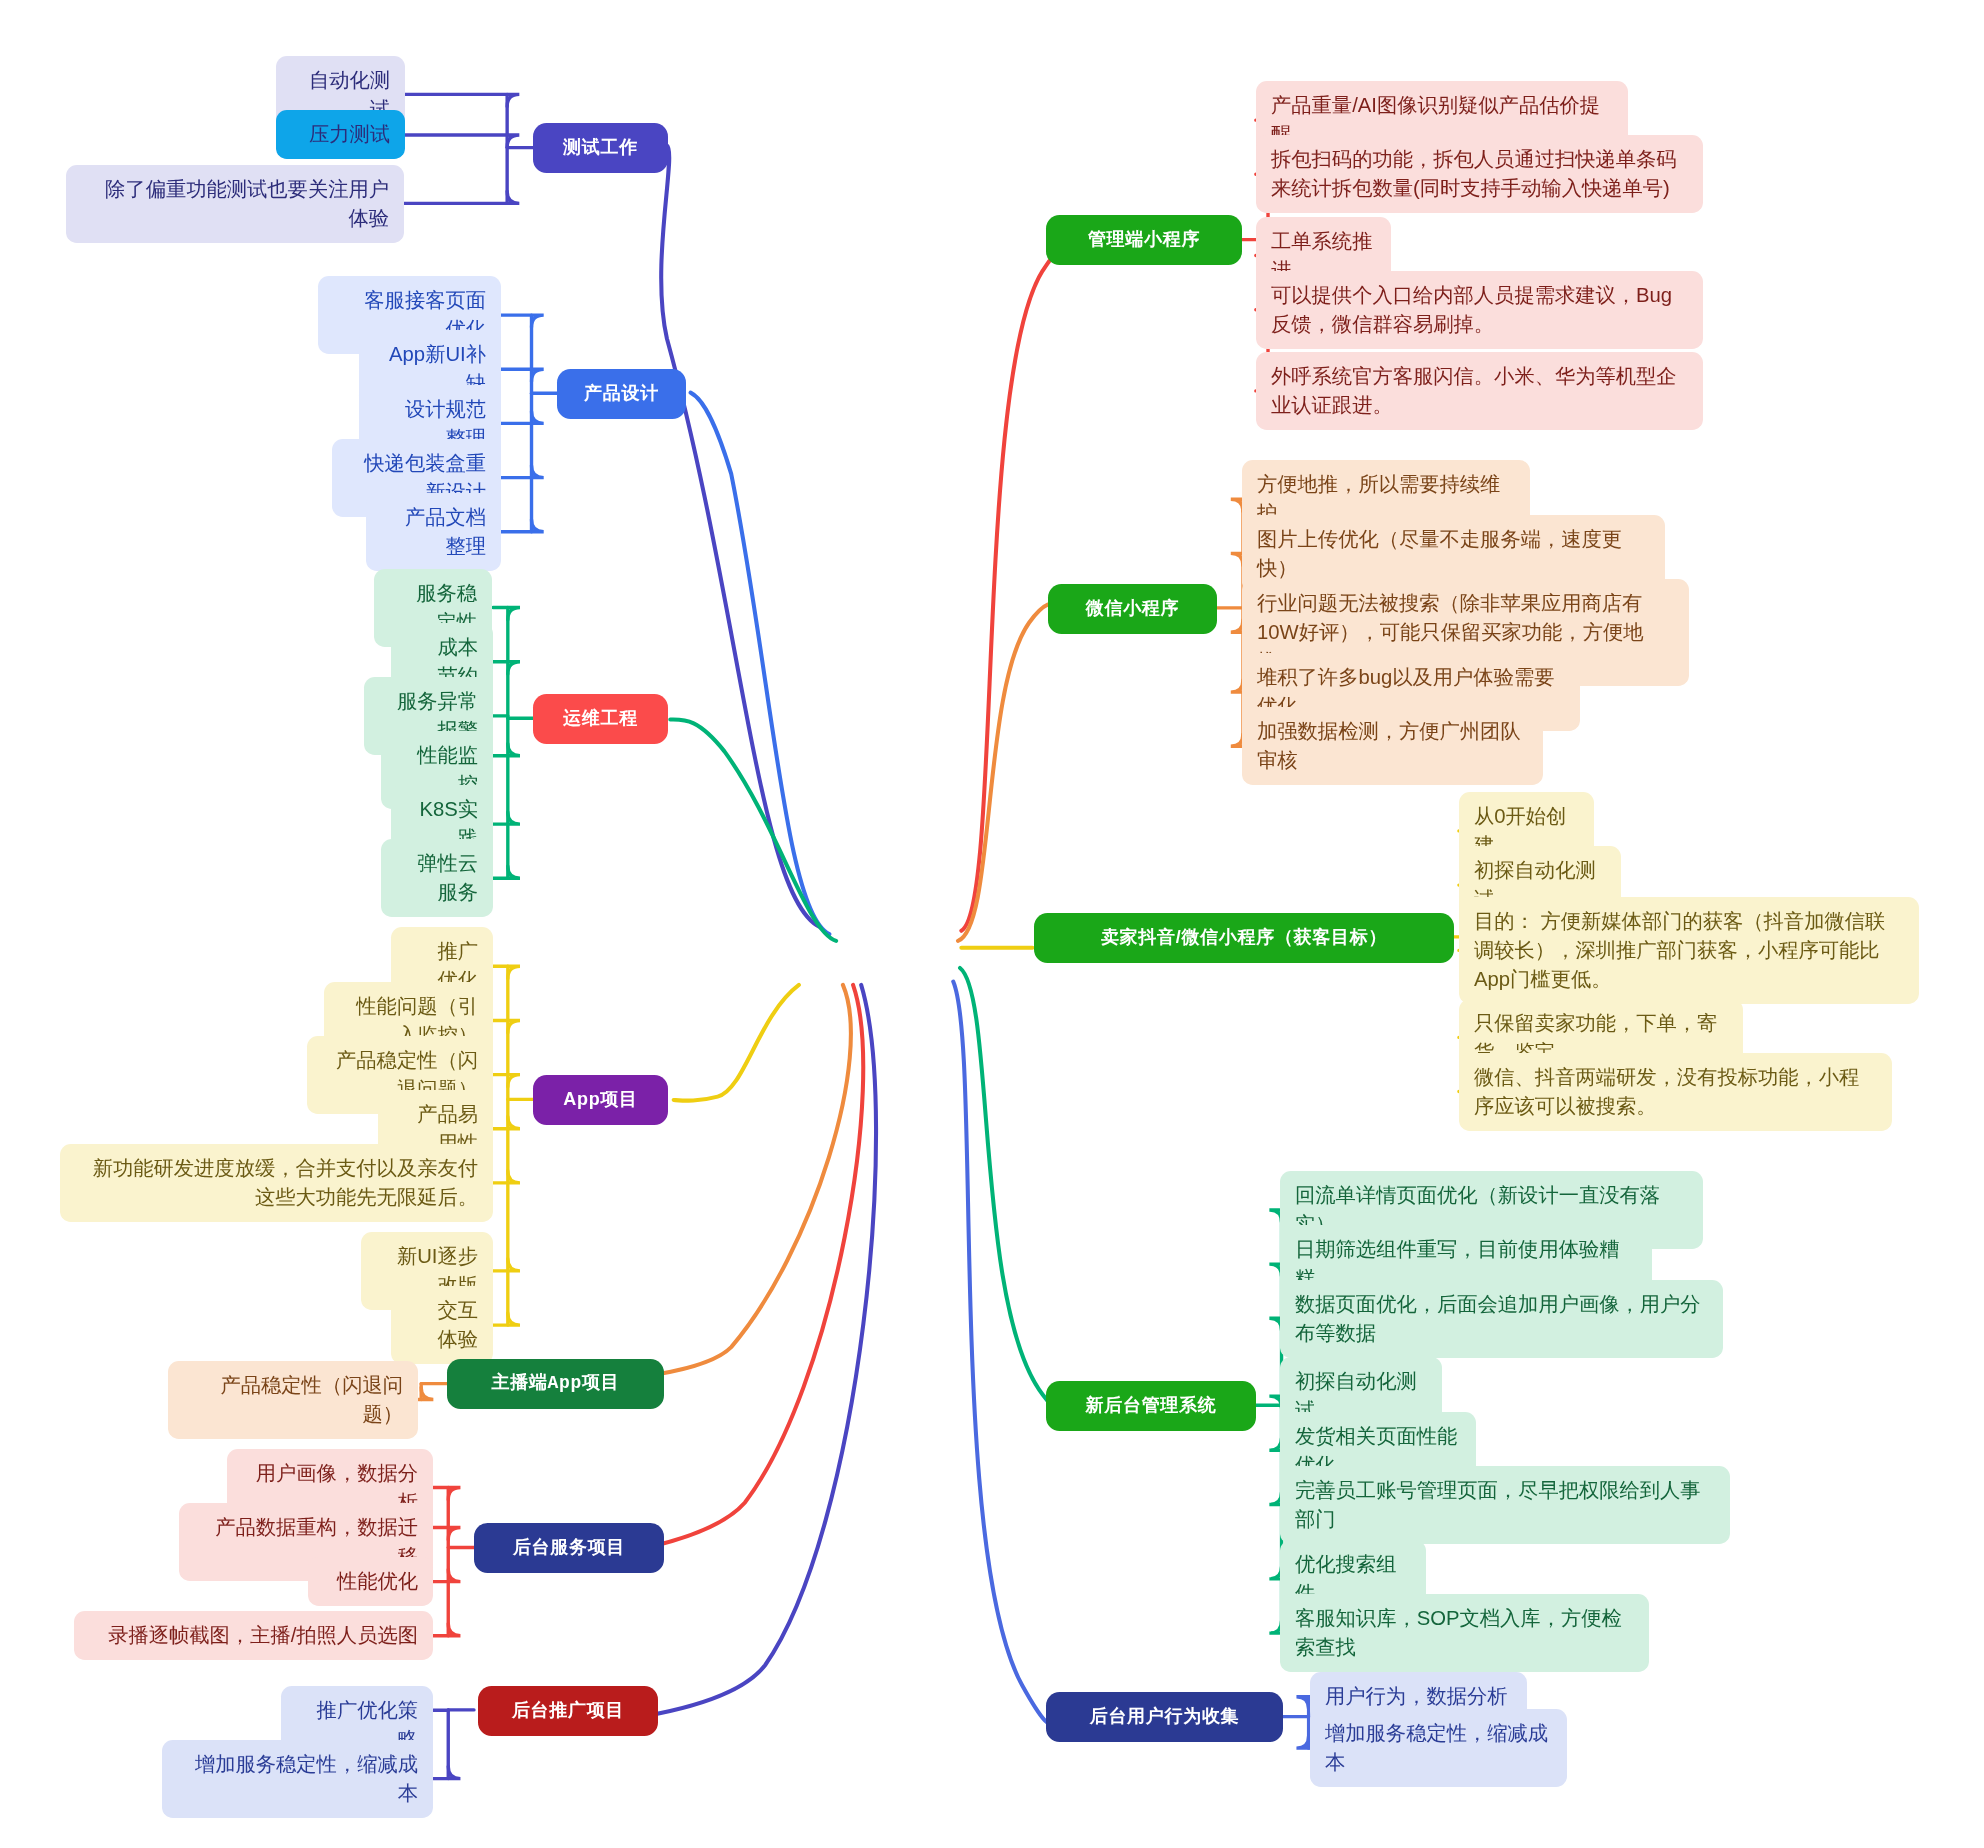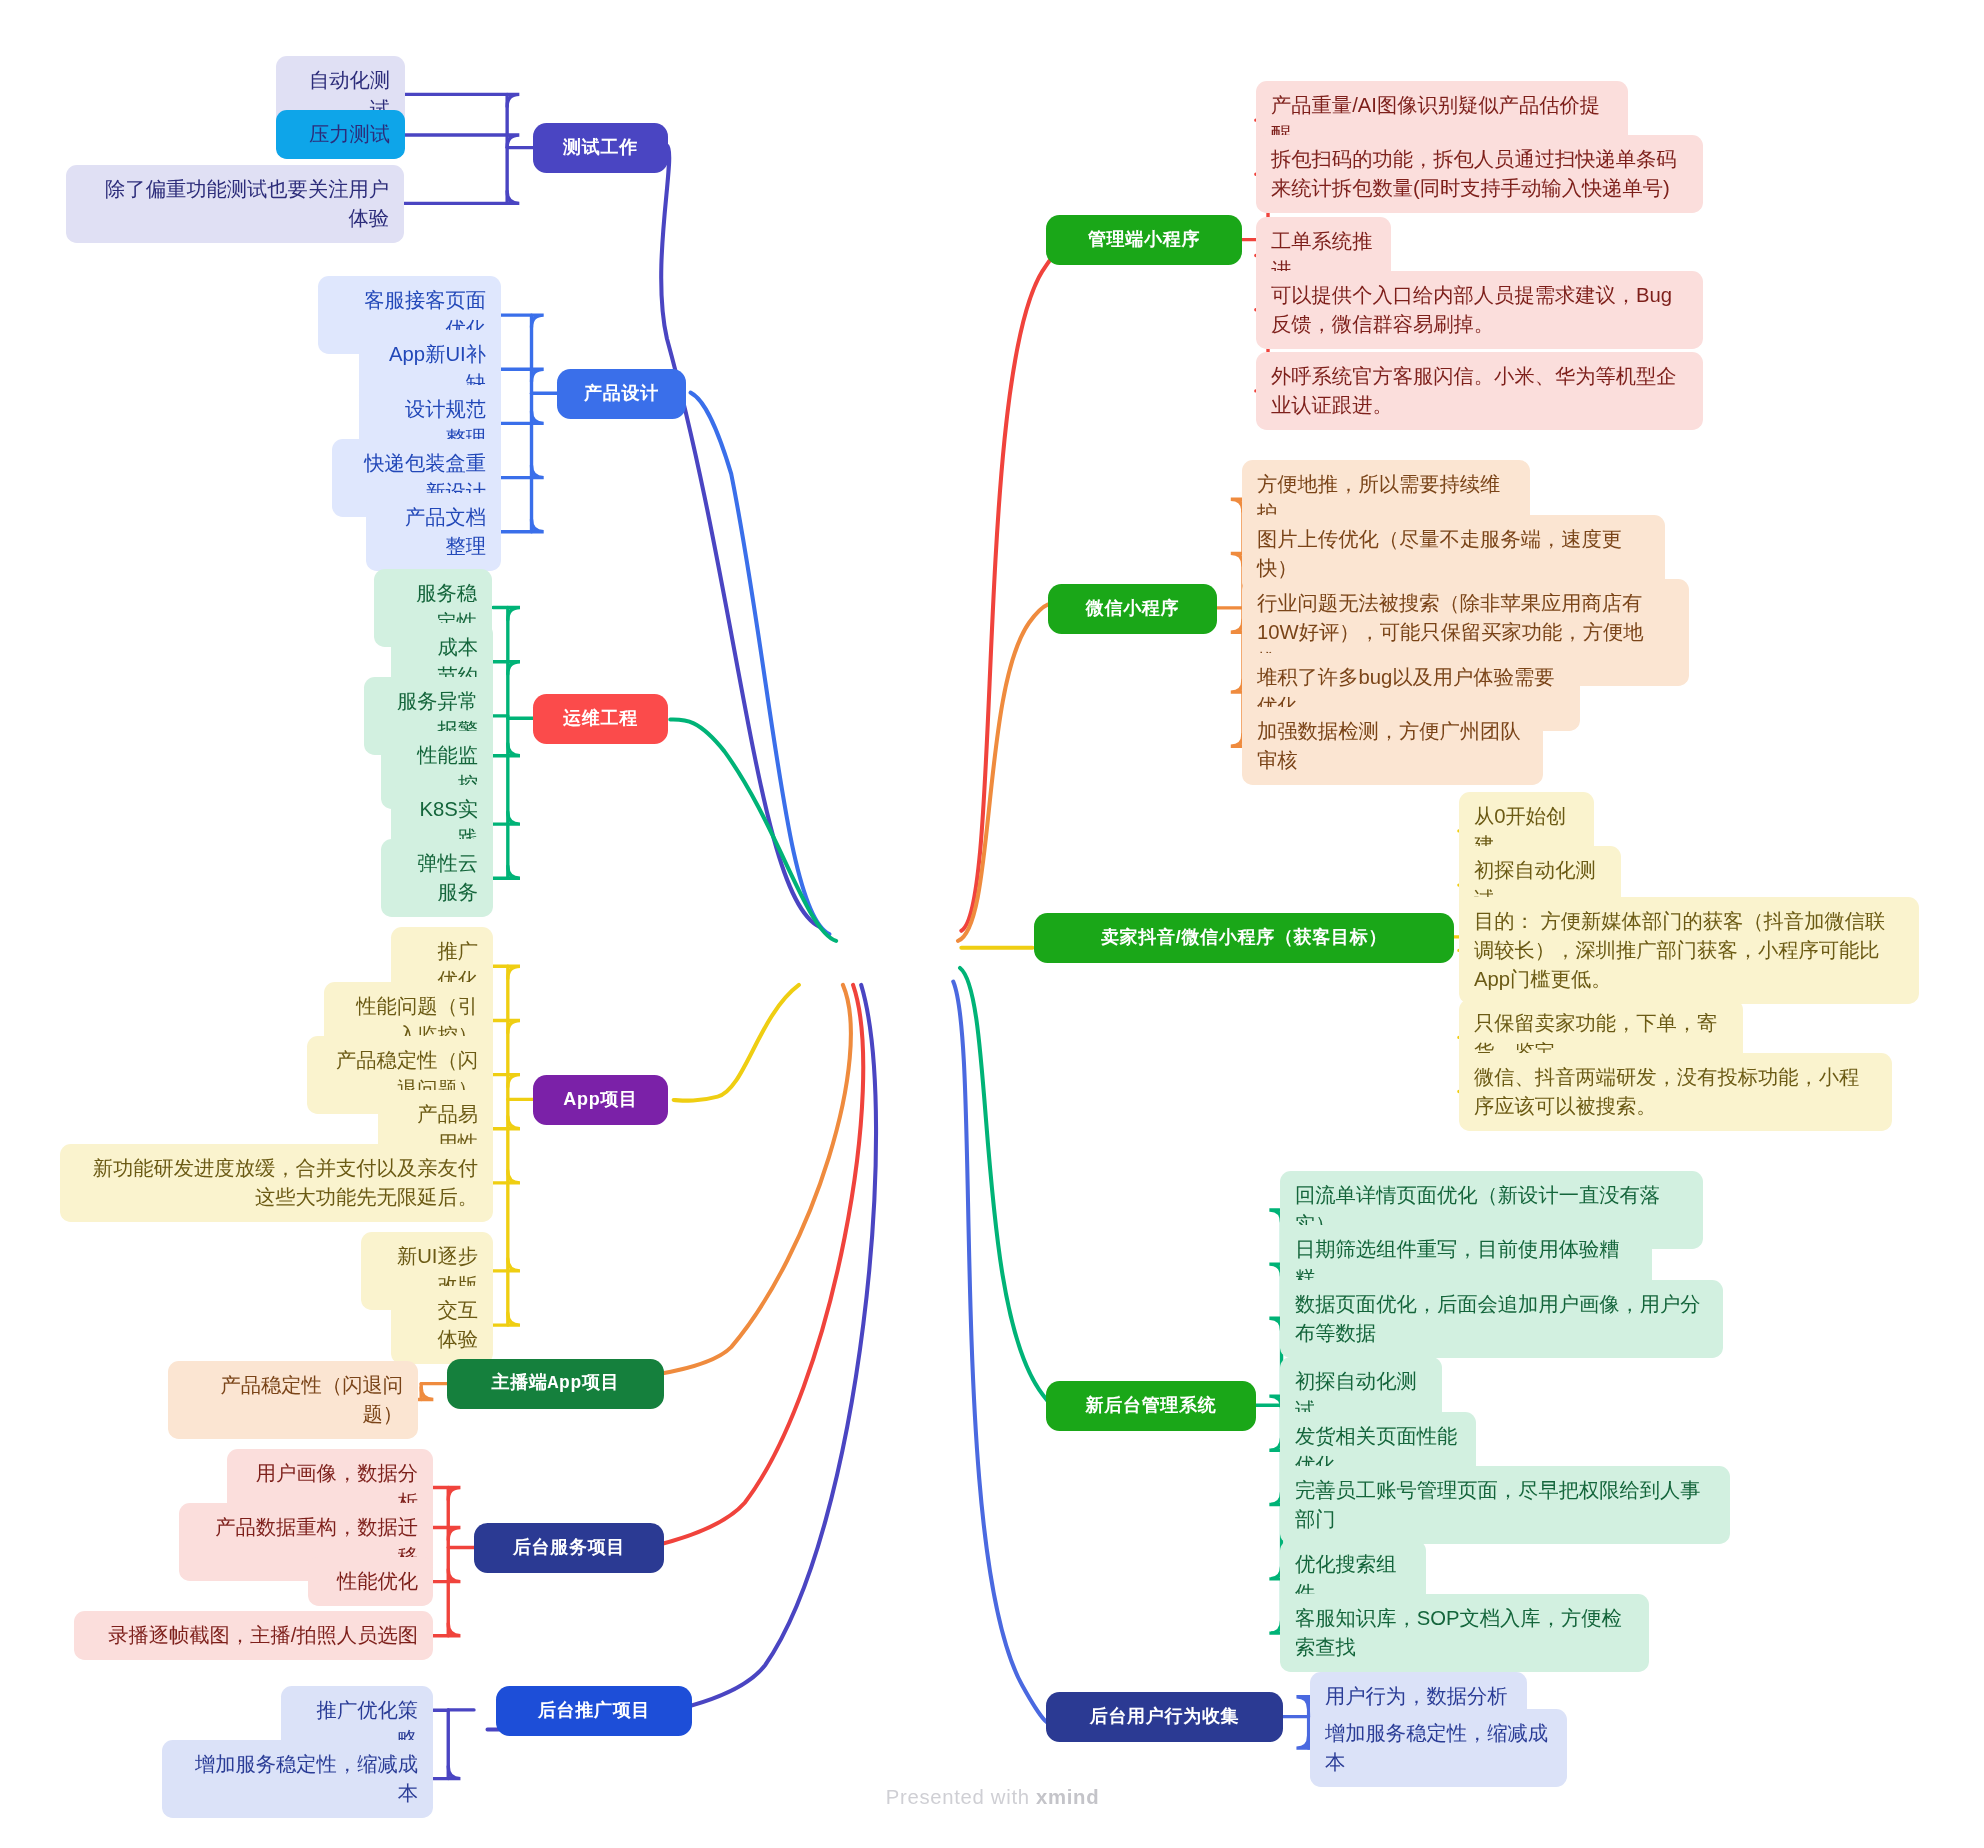--- a/index.html
+++ b/index.html
@@ -198,21 +198,21 @@
       <div class="node leaf left" style="left: 60px; top: 1144px; width: 433px; background: rgb(250, 243, 206); color: rgb(107, 90, 20);"><span>新功能研发进度放缓，合并支付以及亲友付这些大功能先无限延后。</span></div>
       <div class="node leaf left" style="left: 361px; top: 1232px; width: 132px; background: rgb(250, 243, 206); color: rgb(107, 90, 20);"><span>新UI逐步改版</span></div>
       <div class="node leaf left" style="left: 391px; top: 1286px; width: 102px; background: rgb(250, 243, 206); color: rgb(107, 90, 20);"><span>交互体验</span></div>
       <div class="node branch" style="left: 447px; top: 1359px; width: 217px; background: #15803d; font-family: Liberation Mono, monospace;"><span>主播端App项目</span></div>
       <div class="node leaf left" style="left: 168px; top: 1361px; width: 250px; background: rgb(251, 229, 210); color: rgb(122, 68, 24);"><span>产品稳定性（闪退问题）</span></div>
       <div class="node branch" style="left: 474px; top: 1523px; width: 190px; background: rgb(43, 58, 147);"><span>后台服务项目</span></div>
       <div class="node leaf left" style="left: 227px; top: 1449px; width: 206px; background: rgb(251, 222, 220); color: rgb(125, 31, 26);"><span>用户画像，数据分析</span></div>
       <div class="node leaf left" style="left: 179px; top: 1503px; width: 254px; background: rgb(251, 222, 220); color: rgb(125, 31, 26);"><span>产品数据重构，数据迁移</span></div>
       <div class="node leaf left" style="left: 308px; top: 1557px; width: 125px; background: rgb(251, 222, 220); color: rgb(125, 31, 26);"><span>性能优化</span></div>
       <div class="node leaf left" style="left: 74px; top: 1611px; width: 359px; background: rgb(251, 222, 220); color: rgb(125, 31, 26);"><span>录播逐帧截图，主播/拍照人员选图</span></div>
-      <div class="node branch" style="left: 496px; top: 1686px; width: 196px; background: #1d4ed8;"><span>后台推广项目</span></div>
+      <div class="node branch" style="left: 478px; top: 1686px; width: 180px; background: #b91c1c;"><span>后台推广项目</span></div>
       <div class="node leaf left" style="left: 281px; top: 1686px; width: 152px; background: rgb(219, 226, 248); color: rgb(42, 60, 150);"><span>推广优化策略</span></div>
       <div class="node leaf left" style="left: 162px; top: 1740px; width: 271px; background: rgb(219, 226, 248); color: rgb(42, 60, 150);"><span>增加服务稳定性，缩减成本</span></div>
       <div class="node branch" style="left: 1046px; top: 215px; width: 196px; background: rgb(26, 167, 24);"><span>管理端小程序</span></div>
       <div class="node leaf right" style="left: 1256px; top: 81px; width: 372px; background: rgb(251, 222, 220); color: rgb(125, 31, 26);"><span>产品重量/AI图像识别疑似产品估价提醒</span></div>
       <div class="node leaf right" style="left: 1256px; top: 135px; width: 447px; background: rgb(251, 222, 220); color: rgb(125, 31, 26);"><span>拆包扫码的功能，拆包人员通过扫快递单条码来统计拆包数量(同时支持手动输入快递单号)</span></div>
       <div class="node leaf right" style="left: 1256px; top: 217px; width: 135px; background: rgb(251, 222, 220); color: rgb(125, 31, 26);"><span>工单系统推进</span></div>
       <div class="node leaf right" style="left: 1256px; top: 271px; width: 447px; background: rgb(251, 222, 220); color: rgb(125, 31, 26);"><span>可以提供个入口给内部人员提需求建议，Bug反馈，微信群容易刷掉。</span></div>
       <div class="node leaf right" style="left: 1256px; top: 352px; width: 447px; background: rgb(251, 222, 220); color: rgb(125, 31, 26);"><span>外呼系统官方客服闪信。小米、华为等机型企业认证跟进。</span></div>
       <div class="node branch" style="left: 1048px; top: 584px; width: 169px; background: rgb(26, 167, 24);"><span>微信小程序</span></div>
       <div class="node leaf right" style="left: 1242px; top: 460px; width: 288px; background: rgb(251, 229, 210); color: rgb(122, 68, 24);"><span>方便地推，所以需要持续维护</span></div>
@@ -233,17 +233,14 @@
       <div class="node leaf right" style="left: 1280px; top: 1357px; width: 162px; background: rgb(210, 240, 224); color: rgb(20, 101, 59);"><span>初探自动化测试</span></div>
       <div class="node leaf right" style="left: 1280px; top: 1412px; width: 196px; background: rgb(210, 240, 224); color: rgb(20, 101, 59);"><span>发货相关页面性能优化</span></div>
       <div class="node leaf right" style="left: 1280px; top: 1466px; width: 450px; background: rgb(210, 240, 224); color: rgb(20, 101, 59);"><span>完善员工账号管理页面，尽早把权限给到人事部门</span></div>
       <div class="node leaf right" style="left: 1280px; top: 1540px; width: 146px; background: rgb(210, 240, 224); color: rgb(20, 101, 59);"><span>优化搜索组件</span></div>
       <div class="node leaf right" style="left: 1280px; top: 1594px; width: 369px; background: rgb(210, 240, 224); color: rgb(20, 101, 59);"><span>客服知识库，SOP文档入库，方便检索查找</span></div>
       <div class="node branch" style="left: 1046px; top: 1692px; width: 237px; background: rgb(43, 58, 147);"><span>后台用户行为收集</span></div>
       <div class="node leaf right" style="left: 1310px; top: 1672px; width: 217px; background: rgb(219, 226, 248); color: rgb(42, 60, 150);"><span>用户行为，数据分析</span></div>
       <div class="node leaf right" style="left: 1310px; top: 1709px; width: 257px; background: rgb(219, 226, 248); color: rgb(42, 60, 150);"><span>增加服务稳定性，缩减成本</span></div>
     </div>
 
-  <div class="watermark">
-    <span>Presented with </span><b>xmind</b>
-  </div>
 </div>
 
 
 </body></html>

